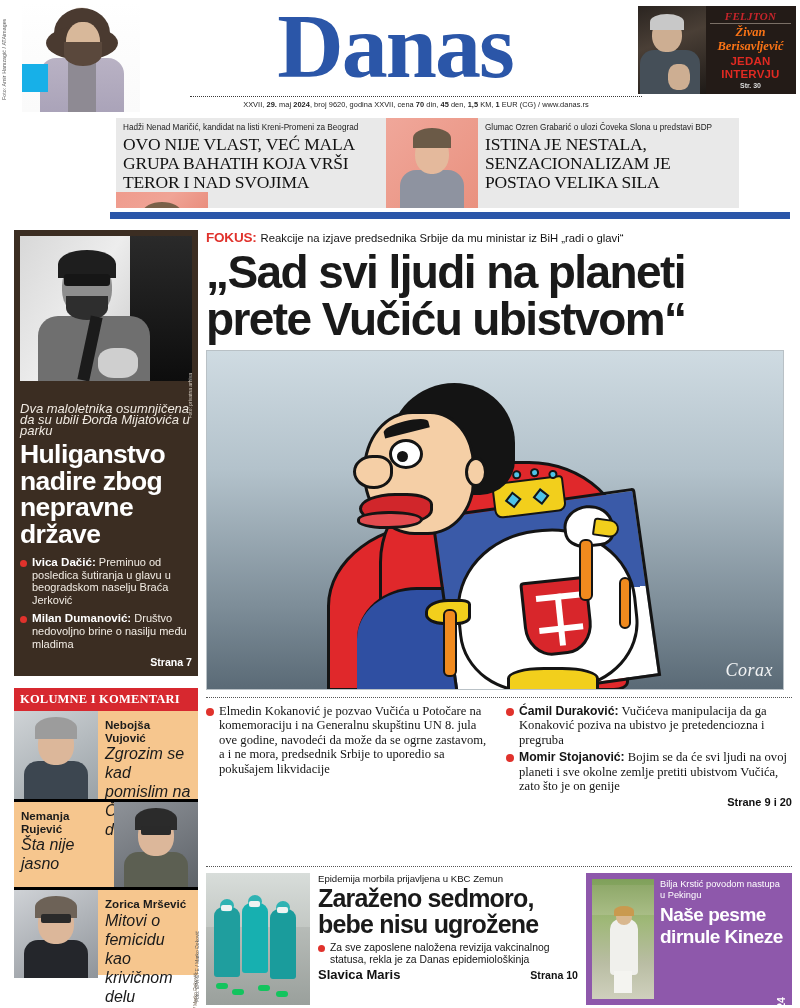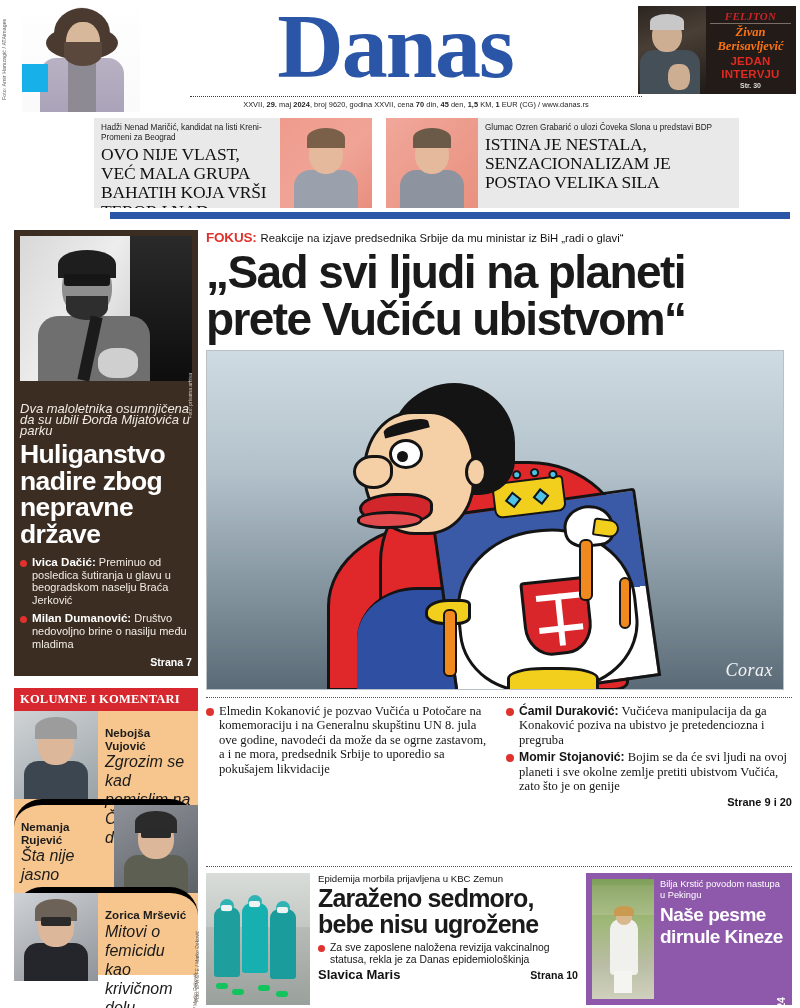--- a/index.html
+++ b/index.html
@@ -108,21 +108,21 @@
     letter-spacing:.05px; white-space:nowrap;
   }
   .dateline b{ font-weight:700; }
 
   
   .teasers{ position:absolute; left:0; top:118px; width:800px; height:98px; }
   .teaser{
     position:absolute; top:0; height:90px; background:#e9e9e9;
     display:flex; overflow:hidden;
   }
-  .teaser.left{ left:94px; width:278px; }
+  .teaser.left{ left:116px; width:278px;flex-direction:column; }
   .teaser.right{ left:478px; width:261px; }
   .teaser-body{ flex:1; padding:5px 6px 0 7px; }
   .teaser-kicker{
     font-size:8.2px; color:#1b1b1b; line-height:10px; margin-bottom:2px;
   }
   .teaser-head{
     font-family:"Liberation Serif", serif; font-weight:400;
     font-size:17.5px; line-height:19px; color:#111; letter-spacing:-.2px;
   }
   .teaser-page{
@@ -195,39 +195,39 @@
   }
 
   
   .kolumne{ margin-top:12px; width:184px; }
   .kol-head{
     background:#d7282f; color:#ffffff; font-family:"Liberation Serif", serif;
     font-weight:700; font-size:12.5px; padding:4px 6px; letter-spacing:.2px;
   }
   .kol-body{ background:#f6c68e; position:relative; }
   .kol-row{ display:flex; position:relative; height:88px; }
-  .kol-row + .kol-row{ border-top:6px solid #000000;border-radius:28px; }
+  .kol-row + .kol-row{ border-top:3px solid #000000; }
   .kol-img{ width:84px; height:88px; position:relative; overflow:hidden; }
   .ki1{ background:linear-gradient(150deg,#cfd3d6 0%,#9aa2a7 100%); }
   .ki2{ background:linear-gradient(150deg,#8e9298 0%,#5d6268 100%); }
   .ki3{ background:linear-gradient(150deg,#cfd2d6 0%,#8f949a 100%); }
   .ki-head{ position:absolute; left:50%; margin-left:-18px; top:12px;
     width:36px; height:42px; background:#dcb79a; border-radius:48% 48% 44% 44%; }
   .ki-hair{ position:absolute; left:50%; margin-left:-21px; top:6px;
     width:42px; height:22px; border-radius:50% 50% 0 0; background:#9c9c9c; }
   .ki-body{ position:absolute; left:50%; margin-left:-32px; top:50px;
     width:64px; height:40px; background:#3c4650; border-radius:14px 14px 0 0; }
   .ki2 .ki-hair{ background:#2b2b2b; }
   .ki2 .ki-body{ background:#5c5f52; }
   .ki3 .ki-hair{ background:#6d6257; }
   .ki3 .ki-body{ background:#24262b; }
   .ki-glass{ position:absolute; left:50%; margin-left:-15px; top:24px;
     width:30px; height:9px; background:#2a2a2a; border-radius:2px; }
   .kol-txt{ flex:1; padding:8px 6px 0 7px; }
-  .kol-name{ font-weight:700; font-size:11.6px; color:#1b1b1b; line-height:12.6px;margin-top:8px; }
+  .kol-name{ font-weight:700; font-size:11.6px; color:#1b1b1b; line-height:12.6px; }
   .kol-sub{ font-style:italic; font-size:16px; color:#1b1b1b; line-height:19px; }
   .kol-credit{
     position:absolute; right:0px; bottom:2px;
     transform:rotate(-90deg); transform-origin:100% 100%;
     font-size:5px; color:#6a5a46; white-space:nowrap;
   }
 
   
   .main{ position:absolute; left:206px; top:230px; width:586px; }
   .fokus-line{ display:flex; align-items:baseline; gap:4px; }

